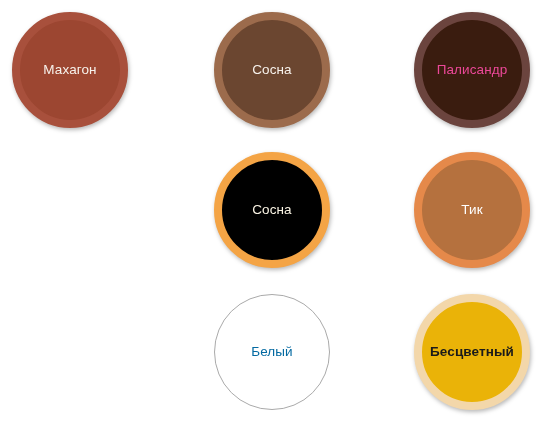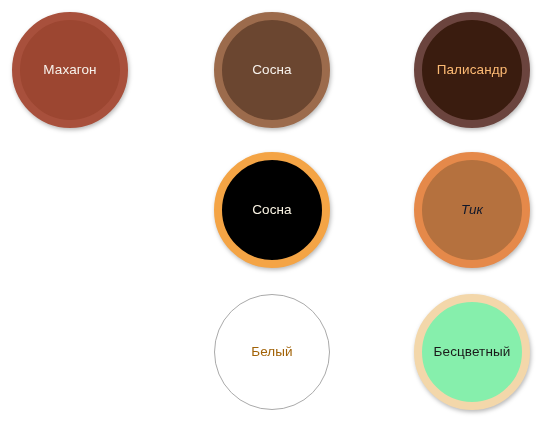--- a/index.html
+++ b/index.html
@@ -80,36 +80,36 @@
         <span class="swatch-label" style="color: rgb(247, 242, 236);">Махагон</span>
       </div>
     </div>
     <div class="swatch col-2 row-1">
       <div class="swatch-inner" style="border-color: rgb(156, 107, 76); background-color: rgb(107, 70, 48);">
         <span class="swatch-label" style="color: rgb(247, 242, 236);">Сосна</span>
       </div>
     </div>
     <div class="swatch col-3 row-1">
       <div class="swatch-inner" style="border-color: rgb(107, 68, 62); background-color: rgb(58, 28, 15);">
-        <span class="swatch-label" style="color: #fdba74;">Палисандр</span>
+        <span class="swatch-label" style="color: #ec4899;">Палисандр</span>
       </div>
     </div>
     <div class="swatch col-2 row-2">
       <div class="swatch-inner" style="border-color: rgb(244, 164, 69); background-color: #000000;">
         <span class="swatch-label" style="color: rgb(250, 244, 228);">Сосна</span>
       </div>
     </div>
     <div class="swatch col-3 row-2">
       <div class="swatch-inner" style="border-color: rgb(229, 137, 74); background-color: rgb(181, 113, 62);">
-        <span class="swatch-label" style="color: #0f172a; font-style: italic;">Тик</span>
+        <span class="swatch-label" style="color: #ffffff;">Тик</span>
       </div>
     </div>
     <div class="swatch col-2 row-3 outline-only">
       <div class="swatch-inner" style="border-color: rgb(170, 170, 170); background-color: rgb(255, 255, 255);">
-        <span class="swatch-label" style="color: #a16207;">Белый</span>
+        <span class="swatch-label" style="color: #0369a1;">Белый</span>
       </div>
     </div>
     <div class="swatch col-3 row-3">
-      <div class="swatch-inner" style="border-color: rgb(243, 215, 170); background-color: #86efac;">
+      <div class="swatch-inner" style="border-color: rgb(243, 215, 170); background-color: #eab308; font-weight: bold;">
         <span class="swatch-label" style="color: rgb(26, 26, 26);">Бесцветный</span>
       </div>
     </div>
   </div>
 
 </body></html>

